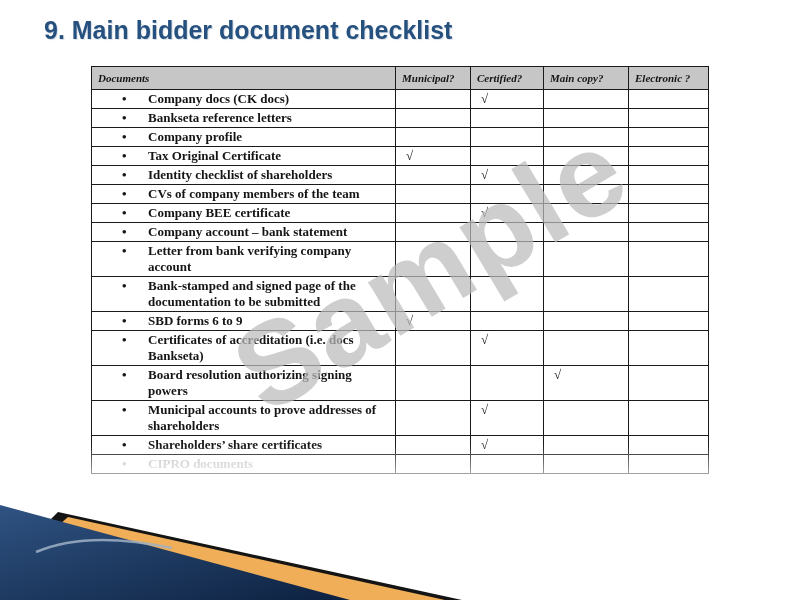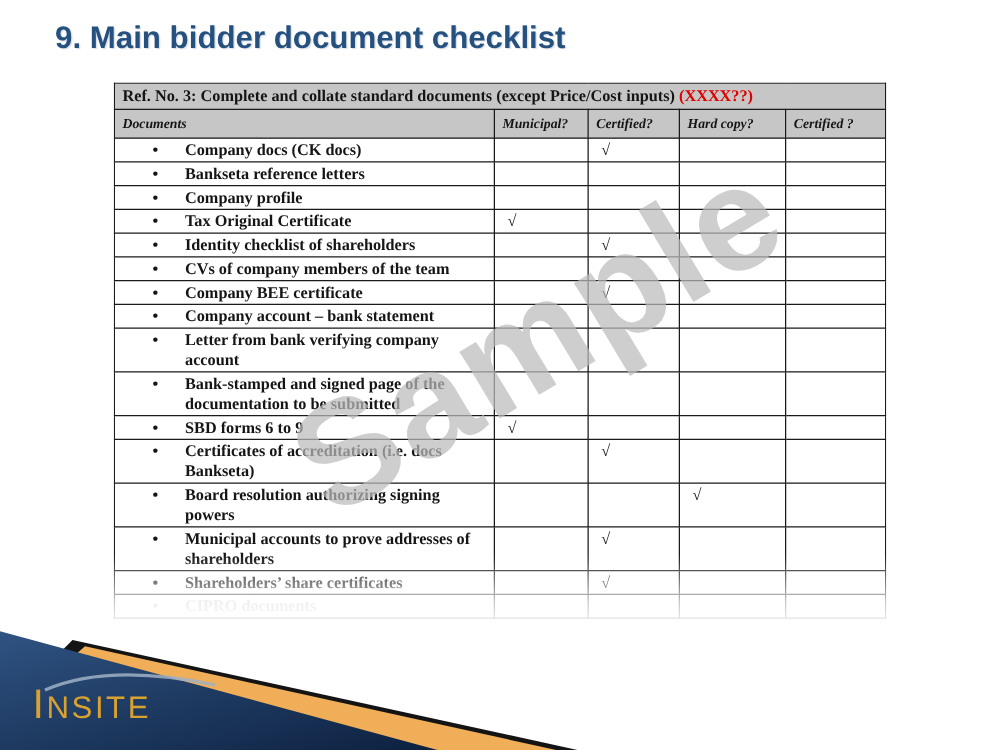--- a/index.html
+++ b/index.html
@@ -69,29 +69,26 @@
   <div class="table-wrap">
     <table class="checklist">
       <colgroup>
         <col style="width:304px">
           <col style="width:75px">
           <col style="width:73px">
         <col style="width:85px">
           <col style="width:80px">
       </colgroup>
       <thead>
-        <tr>
-          <th colspan="5" class="ref-cell"><span>Ref. No. 3: Complete and collate standard documents (except Price/Cost inputs) </span><span class="red">(XXXX??)</span></th>
-        </tr>
         <tr class="col-row">
           <th>Documents</th>
           <th>Municipal?</th>
           <th>Certified?</th>
-          <th>Hard copy?</th>
-          <th>Certified ?</th>
+          <th>Main copy?</th>
+          <th>Electronic ?</th>
         </tr>
       </thead>
       <tbody>
           <tr>
     <td class="doc-cell"><span class="bullet">•</span><span>Company docs (CK docs)</span></td>
     <td class="check-cell"></td>
     <td class="check-cell">√</td>
     <td class="check-cell"></td>
     <td class="check-cell"></td>
   </tr>
@@ -217,16 +214,15 @@
     </defs>
     <polygon points="58,512 462,600 418,600 50,520" fill="#141414"></polygon>
     <polygon points="68,517 445,600 330,600 60,524" fill="#efae57"></polygon>
     <polygon points="0,505 350,600 0,600" fill="url(#navyGrad)"></polygon>
   </svg>
 
   <div class="logo">
     <svg class="roof" width="150" height="26" viewBox="0 0 150 26">
       <path d="M4,24 Q55,2 140,20" fill="none" stroke="#9fb0c6" stroke-width="2.5" opacity="0.85"></path>
     </svg>
-    <div class="logo-text">INSITE</div>
   </div>
 
 </div>
 
 </body></html>

